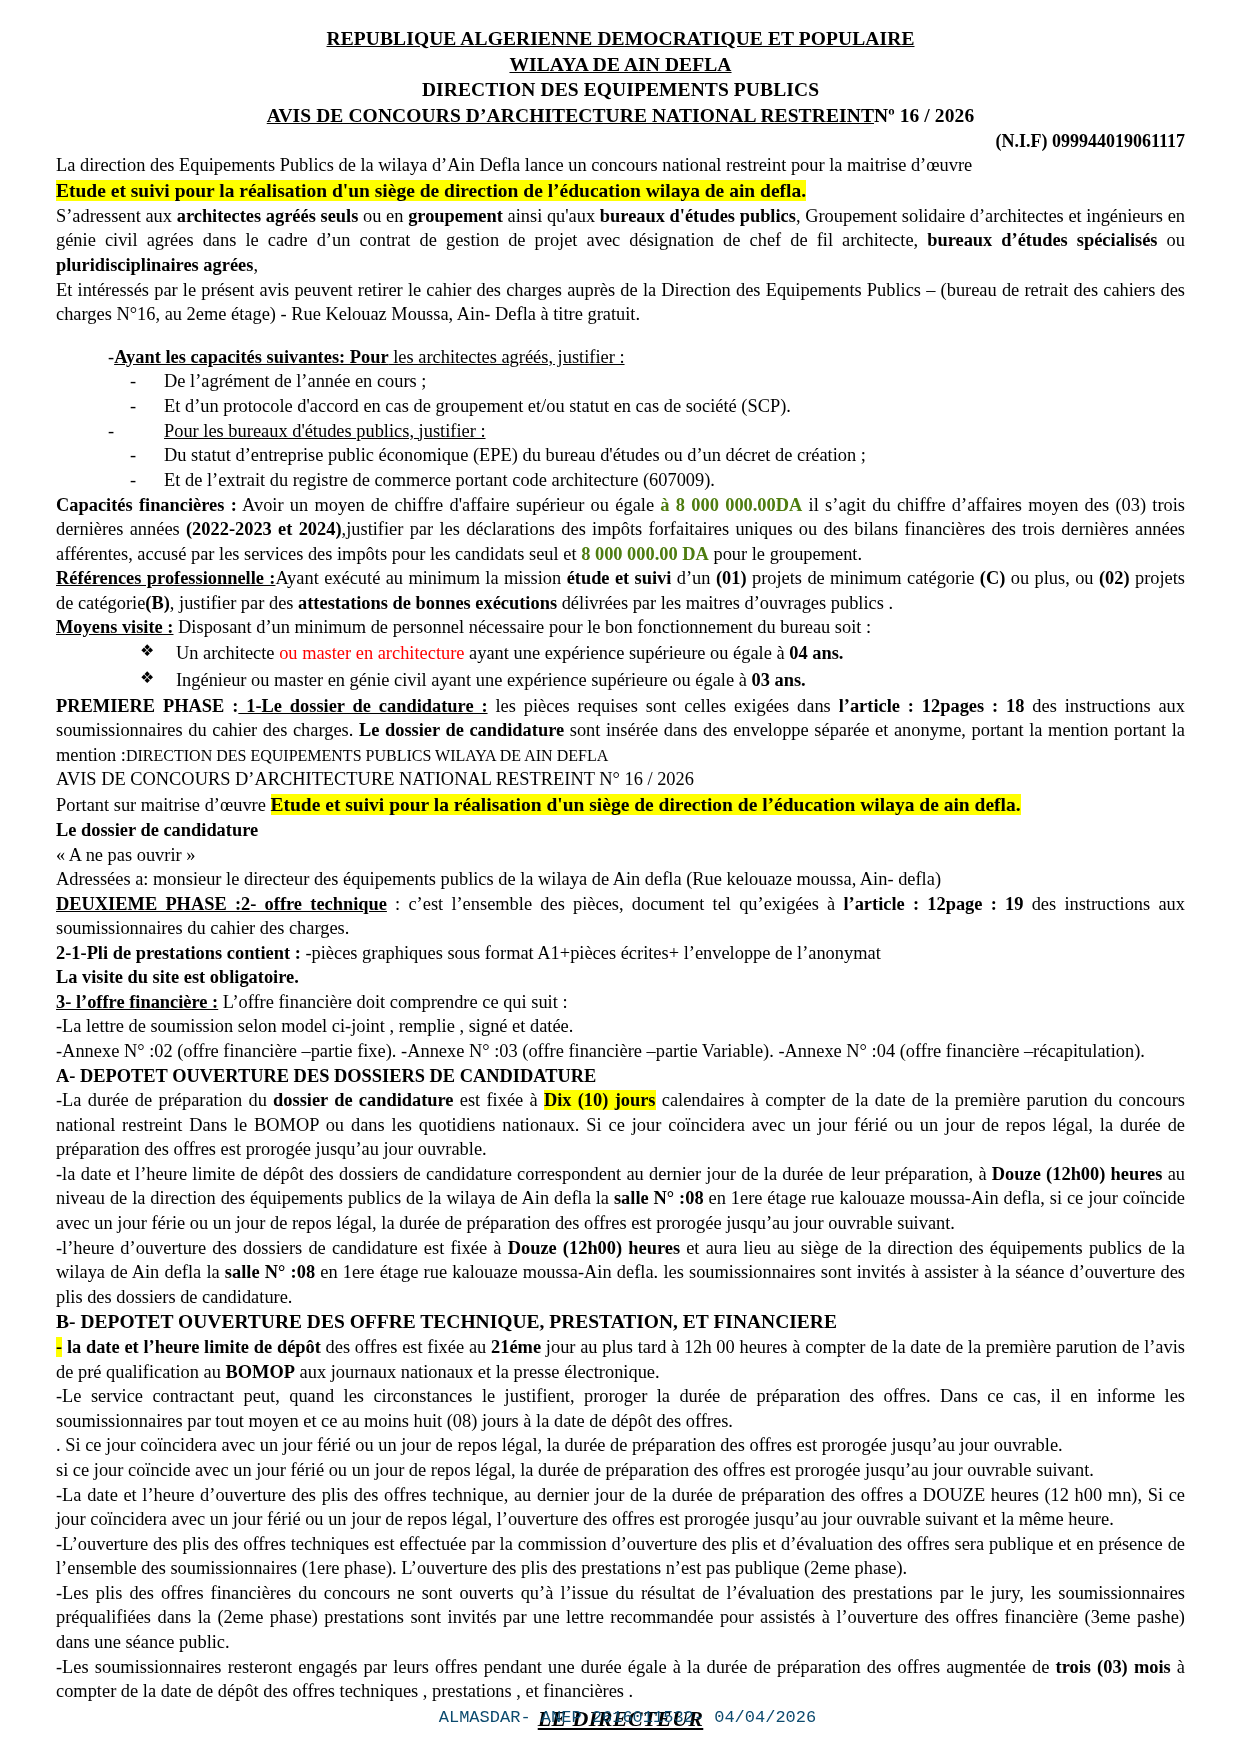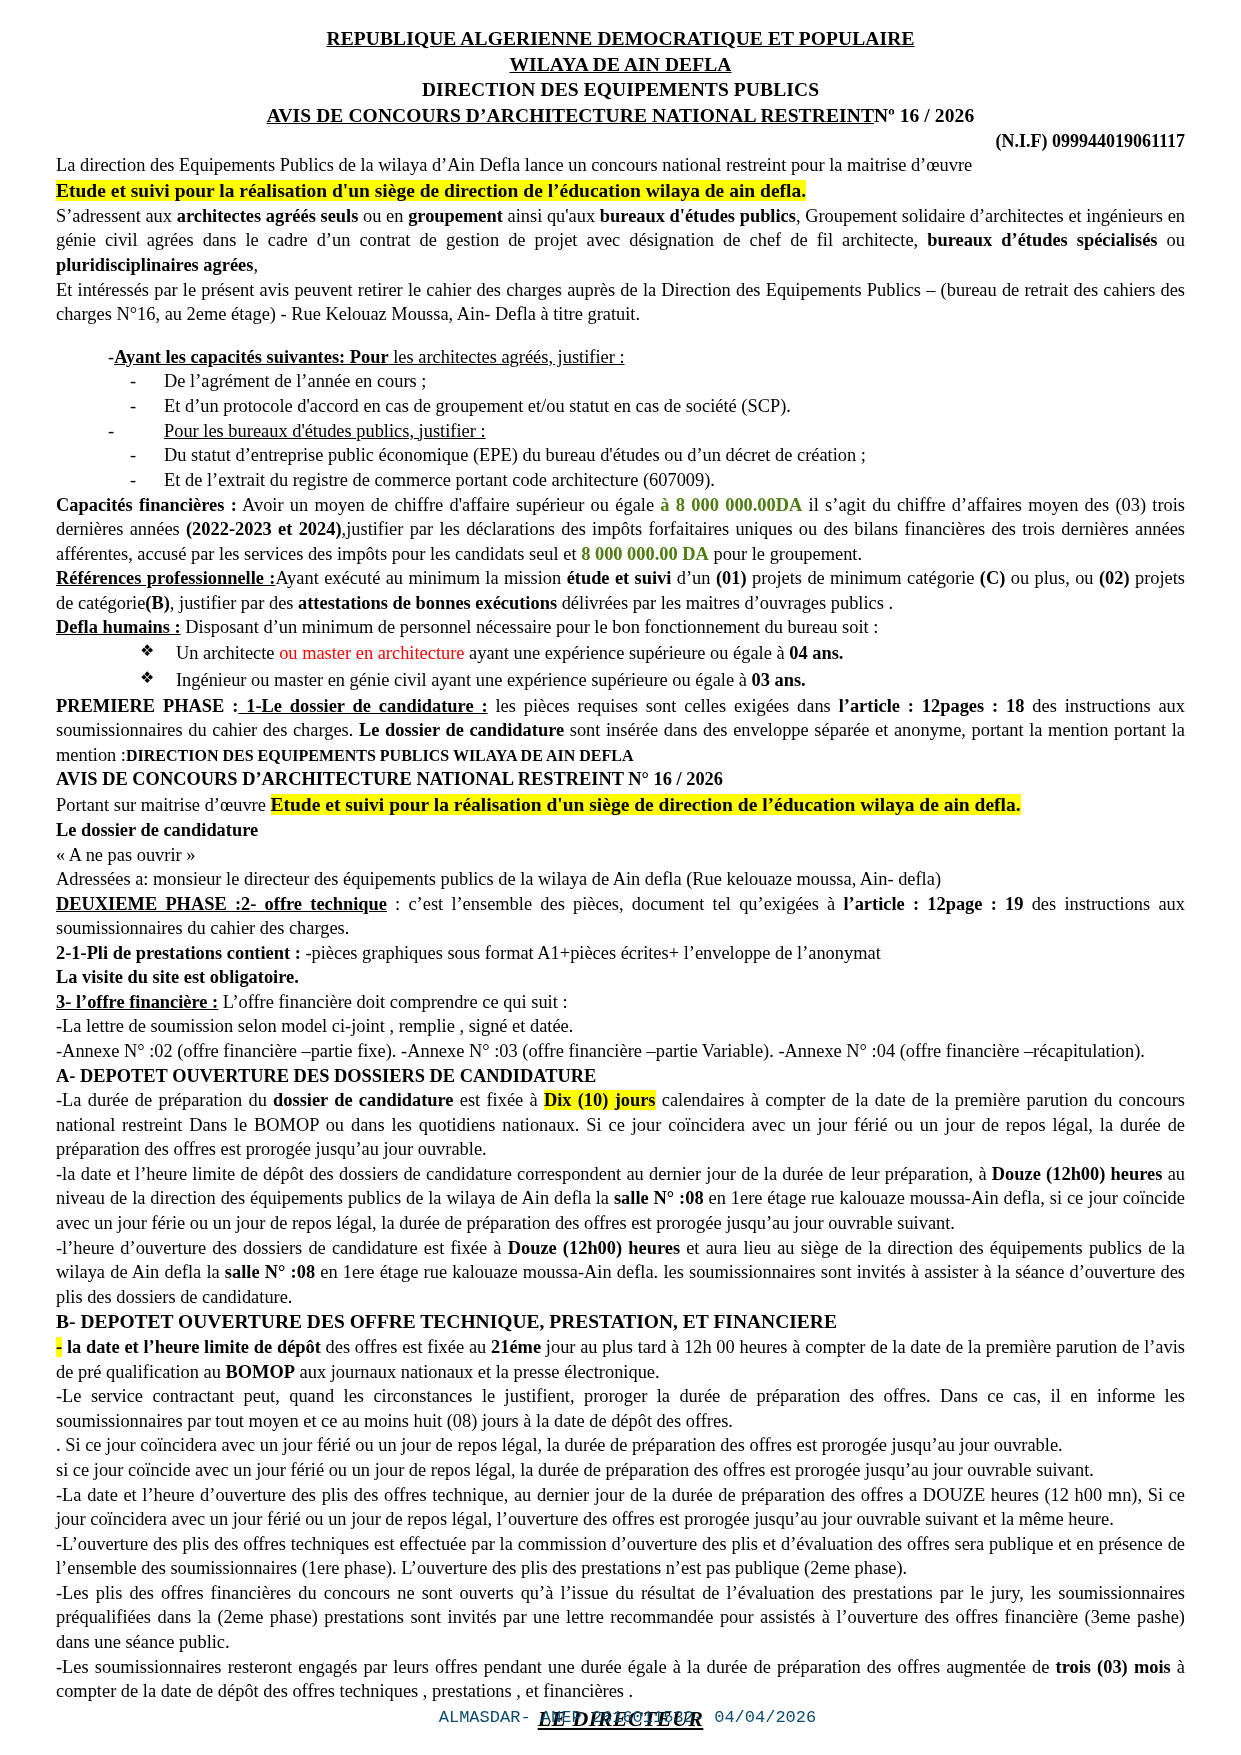--- a/index.html
+++ b/index.html
@@ -45,21 +45,21 @@
   }
   p.body.nj { text-align: left; }
   .ctr { text-align: center; }
   b, strong { font-weight: bold; }
   .u { text-decoration: underline; }
   .hl {
     background-color: #ffff00;
   }
   .red { color: #4d7c0f; font-weight: bold; }
   .red-n { color: #ff0000; font-weight: normal; }
-  .sm { font-size: 16px; font-weight: bold; }
+  .sm { font-size: 16px; }
   .bigger { font-size: 19.5px; }
   ul.dash, ul.diamond {
     margin: 0;
     padding: 0;
     list-style: none;
   }
   ul.dash li {
     font-size: 18.4px;
     line-height: 1.34;
     position: relative;
@@ -141,21 +141,21 @@
     <li><span class="mk">-</span><span>Et d’un protocole d'accord en cas de groupement et/ou statut en cas de société (SCP).</span></li>
     <li class="out"><span class="mk">-</span><span class="u">Pour les bureaux d'études publics, justifier :</span></li>
     <li><span class="mk">-</span><span>Du statut d’entreprise public économique (EPE) du bureau d'études ou d’un décret de création ;</span></li>
     <li><span class="mk">-</span><span>Et de l’extrait du registre de commerce portant code architecture (607009).</span></li>
   </ul>
 
   <p class="body"><b>Capacités financières :</b><span> Avoir un moyen de chiffre d'affaire supérieur ou égale </span><span class="red">à 8 000 000.00DA</span><span> il s’agit du chiffre d’affaires moyen des (03) trois dernières années </span><b>(2022-2023 et 2024)</b><span>,justifier par les déclarations des impôts forfaitaires uniques ou des bilans financières des trois dernières années afférentes, accusé par les services des impôts pour les candidats seul et </span><span class="red">8 000 000.00 DA</span><span> pour le groupement.</span></p>
 
   <p class="body"><b class="u">Références professionnelle :</b><span>Ayant exécuté au minimum la mission </span><b>étude et suivi</b><span> d’un </span><b>(01)</b><span> projets de minimum catégorie </span><b>(C)</b><span>   ou plus, ou </span><b>(02)</b><span> projets de catégorie</span><b>(B)</b><span>, justifier par des </span><b>attestations de bonnes exécutions</b><span> délivrées par les maitres d’ouvrages publics .</span></p>
 
-  <p class="body"><b class="u">Defla humains :</b><span> Disposant d’un minimum de personnel nécessaire pour le bon fonctionnement du bureau soit :</span></p>
+  <p class="body"><b class="u">Moyens visite :</b><span> Disposant d’un minimum de personnel nécessaire pour le bon fonctionnement du bureau soit :</span></p>
 
   <ul class="diamond">
     <li><span class="mk">❖</span><span>Un architecte </span><span class="red-n">ou master en architecture</span><span> ayant une expérience supérieure ou égale à </span><b>04 ans.</b></li>
     <li><span class="mk">❖</span><span>Ingénieur ou master en génie civil ayant une expérience supérieure ou égale à </span><b>03 ans.</b></li>
   </ul>
 
   <p class="body"><b>PREMIERE PHASE :</b><b class="u"> 1-Le dossier de candidature :</b><span> les pièces requises sont celles exigées dans </span><b>l’article : 12pages : 18</b><span> des instructions aux soumissionnaires du cahier des charges. </span><b>Le   dossier de candidature</b><span> sont insérée dans des enveloppe séparée et anonyme, portant la mention portant la mention :</span><span class="sm">DIRECTION  DES EQUIPEMENTS PUBLICS WILAYA DE AIN DEFLA</span></p>
 
   <p class="body ctr sm">AVIS DE CONCOURS D’ARCHITECTURE NATIONAL RESTREINT N°  16   / 2026</p>
 

